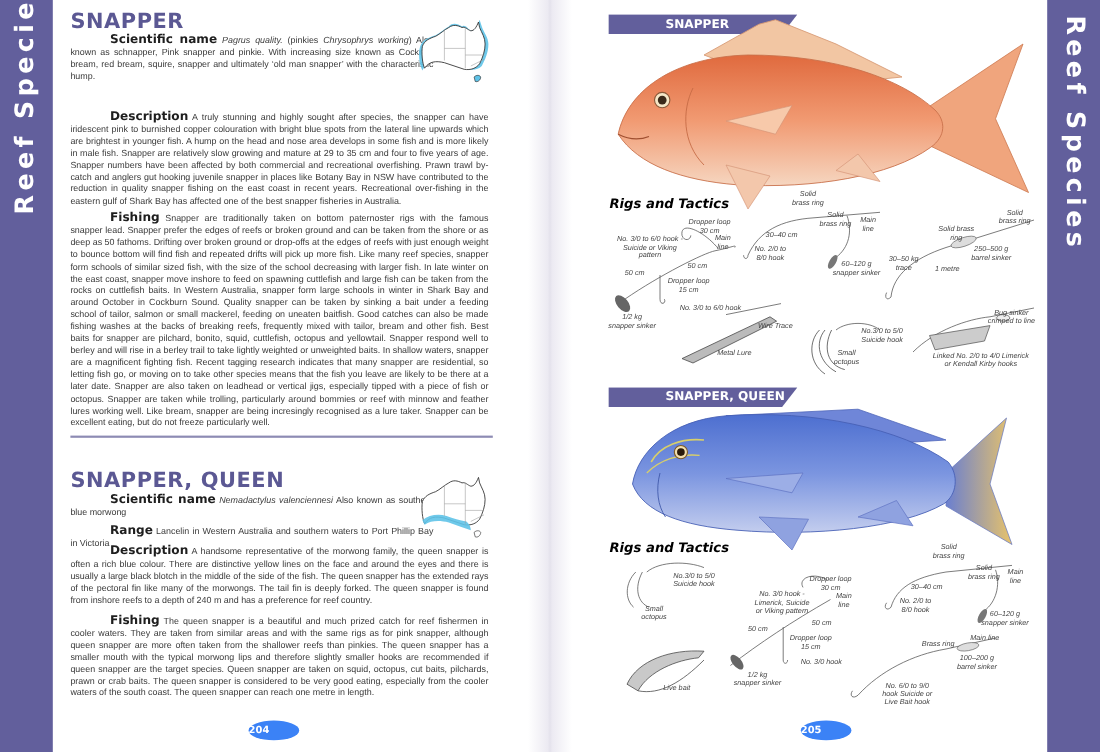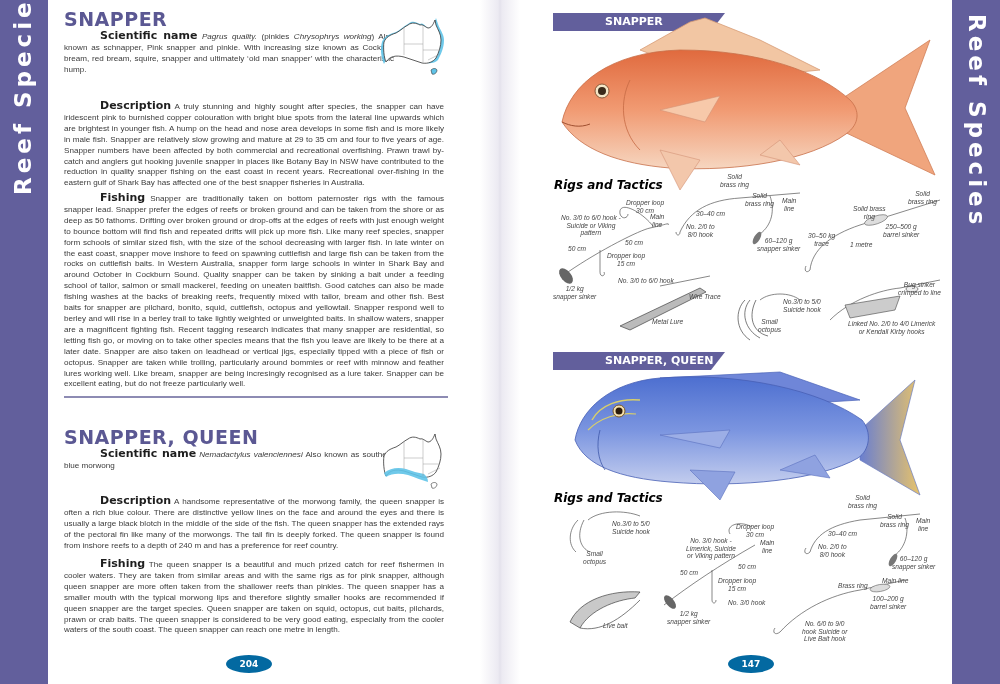--- a/index.html
+++ b/index.html
@@ -20,21 +20,21 @@
   .side-tab-right .tab-text { left: 38px; top: 14px; transform-origin: left top; transform: rotate(90deg); }
 
   .species-title { position: absolute; left: 64px; font-family: "DejaVu Sans", sans-serif; font-weight: bold; font-size: 19px; color: #5b5893; letter-spacing: 0.5px; }
   .text-block { position: absolute; left: 64px; width: 380px; font-size: 8.1px; line-height: 10.9px; text-align: justify; color: #3a3a3a; }
   .text-block .label { font-family: "DejaVu Sans", sans-serif; font-weight: bold; color: #1e1e1e; font-size: 11px; margin-left: 36px; }
   .text-block i { font-style: italic; }
 
   .map { position: absolute; }
   .divider { position: absolute; left: 64px; top: 396px; width: 384px; height: 2px; background: #8d8bb3; }
 
-  .page-num { position: absolute; width: 46px; height: 18px; border-radius: 50%; background: #0369a1; color: #fff; font-family: "DejaVu Sans", sans-serif; font-weight: bold; font-size: 9px; text-align: center; line-height: 18px; }
+  .page-num { position: absolute; width: 46px; height: 18px; border-radius: 50%; background: #3b82f6; color: #fff; font-family: "DejaVu Sans", sans-serif; font-weight: bold; font-size: 9px; text-align: left; line-height: 18px; }
 
   .banner { position: absolute; left: 553px; height: 18px; background: #625f9c; color: #fff; font-family: "DejaVu Sans", sans-serif; font-weight: bold; font-size: 11px; padding-left: 52px; line-height: 18px; clip-path: polygon(0 0, 100% 0, calc(100% - 14px) 100%, 0 100%); }
 
   .rigs-title { position: absolute; left: 554px; font-family: "DejaVu Sans", sans-serif; font-weight: bold; font-style: italic; font-size: 12px; color: #000000; }
 
   .rig-label { position: absolute; font-size: 6.6px; line-height: 7.5px; font-style: italic; color: #444; text-align: center; white-space: nowrap; }
 
   svg.art { position: absolute; left: 0; top: 0; overflow: visible; }
 </style>
 </head>
@@ -75,20 +75,23 @@
 
   <div class="divider"></div>
 
   <div class="species-title" style="top:426px;">SNAPPER, QUEEN</div>
 
   <div class="text-block" style="top:449px; width:330px;">
     <span class="label">Scientific name</span>
     <i>Nemadactylus valenciennesi</i><span> Also known as southern blue morwong</span>
   </div>
 
+  <div class="text-block" style="top:477px; width:330px;">
+    <span class="label">Range</span><span> Lancelin in Western Australia and southern waters to Port Phillip Bay in Victoria</span>
+  </div>
 
   <div class="text-block" style="top:496px;">
     <span class="label">Description</span><span> A handsome representative of the morwong family, the queen snapper is often a rich blue colour. There are distinctive yellow lines on the face and around the eyes and there is usually a large black blotch in the middle of the side of the fish. The queen snapper has the extended rays of the pectoral fin like many of the morwongs. The tail fin is deeply forked. The queen snapper is found from inshore reefs to a depth of 240 m and has a preference for reef country.</span>
   </div>
 
   <div class="text-block" style="top:559px;">
     <span class="label">Fishing</span><span> The queen snapper is a beautiful and much prized catch for reef fishermen in cooler waters. They are taken from similar areas and with the same rigs as for pink snapper, although queen snapper are more often taken from the shallower reefs than pinkies. The queen snapper has a smaller mouth with the typical morwong lips and therefore slightly smaller hooks are recommended if queen snapper are the target species. Queen snapper are taken on squid, octopus, cut baits, pilchards, prawn or crab baits. The queen snapper is considered to be very good eating, especially from the cooler waters of the south coast. The queen snapper can reach one metre in length.</span>
   </div>
 
   <svg class="map" style="left:378px; top:428px;" width="70" height="68" viewBox="0 0 70 68">
@@ -261,14 +264,14 @@
   <div class="rig-label" style="left:916px; top:517px;">Main<br>line</div>
   <div class="rig-label" style="left:828px; top:530px;">30–40 cm</div>
   <div class="rig-label" style="left:818px; top:543px;">No. 2/0 to<br>8/0 hook</div>
   <div class="rig-label" style="left:892px; top:555px;">60–120 g<br>snapper sinker</div>
 
   <div class="rig-label" style="left:838px; top:582px;">Brass ring</div>
   <div class="rig-label" style="left:882px; top:577px;">Main line</div>
   <div class="rig-label" style="left:870px; top:595px;">100–200 g<br>barrel sinker</div>
   <div class="rig-label" style="left:802px; top:620px;">No. 6/0 to 9/0<br>hook Suicide or<br>Live Bait hook</div>
 
-  <div class="page-num" style="left:728px; top:655px;">147</div>
+  <div class="page-num" style="left:728px; top:655px;">205</div>
 </div>
 
 </body></html>

